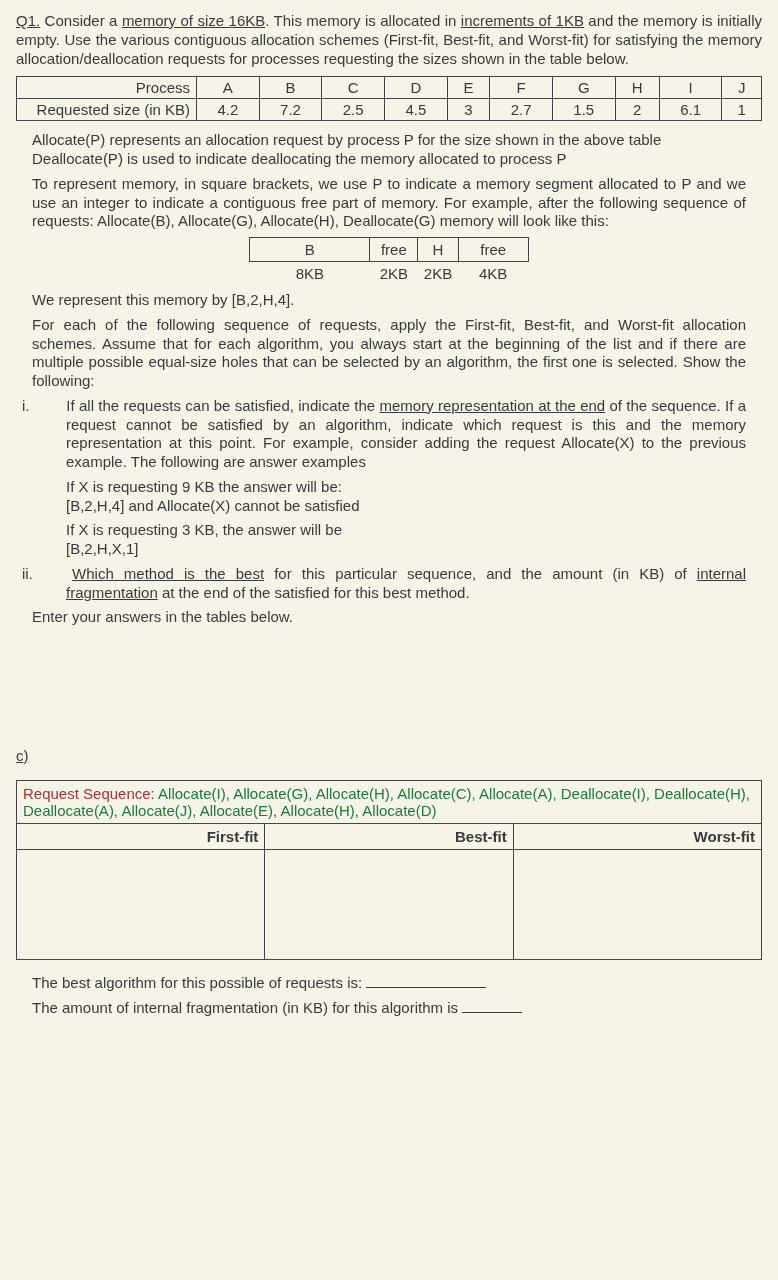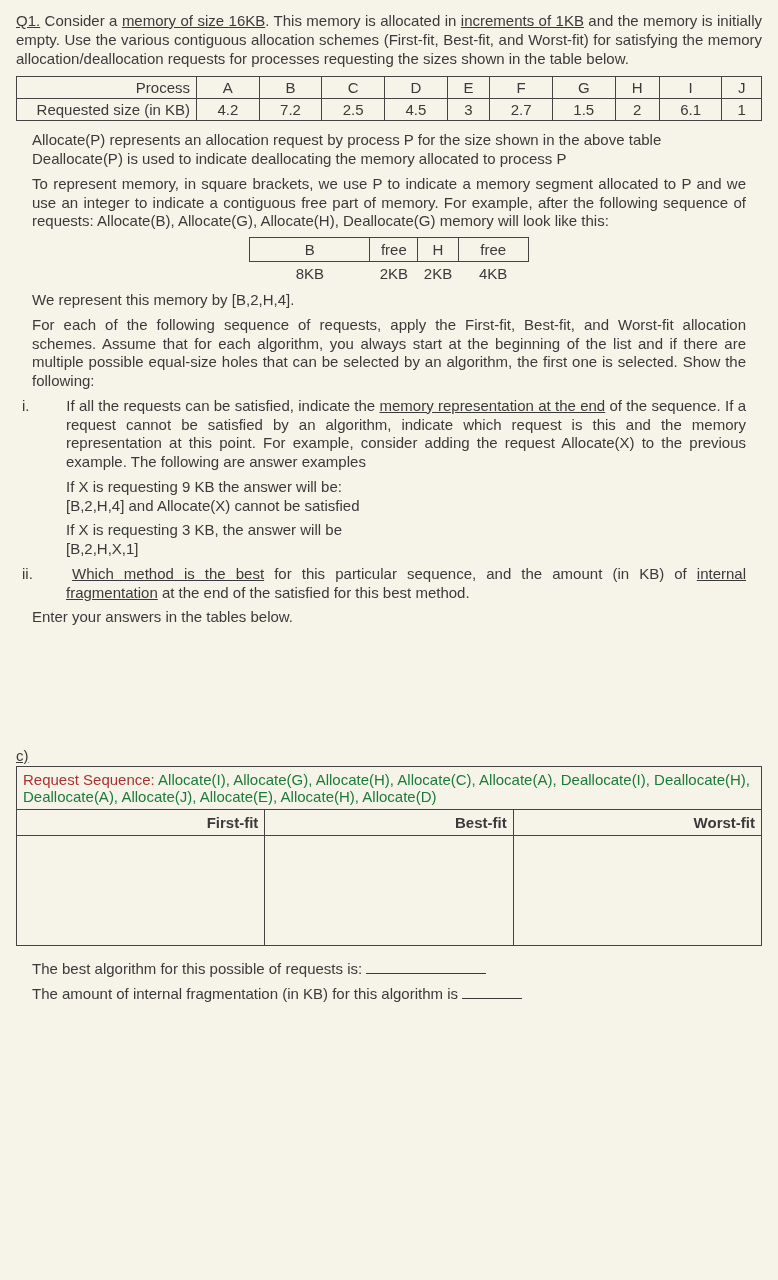--- a/index.html
+++ b/index.html
@@ -35,21 +35,21 @@
       padding: 3px 6px;
       text-align: center;
       font-size: 15px;
     }
     table.mem-table td.noborder { border: none; }
     .indent { margin-left: 28px; text-indent: -22px; padding-left: 22px; }
     .sub-indent { margin-left: 50px; }
     .answer-table {
       border-collapse: collapse;
       width: 100%;
-      margin-top: 2px;
+      margin-top: 16px;
     }
     .answer-table td, .answer-table th {
       border: 1px solid #444;
       padding: 4px 6px;
       vertical-align: top;
     }
     .answer-header-row td {
       border-bottom: 1px solid #444;
     }
     .answer-col-header { font-weight: bold; text-align: right; }

